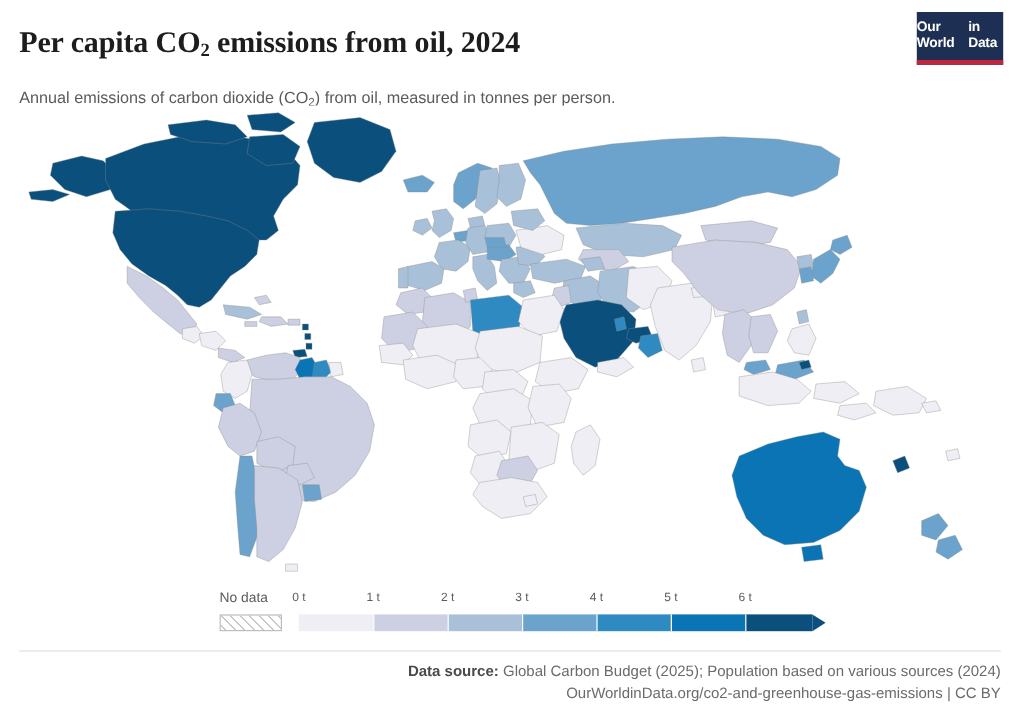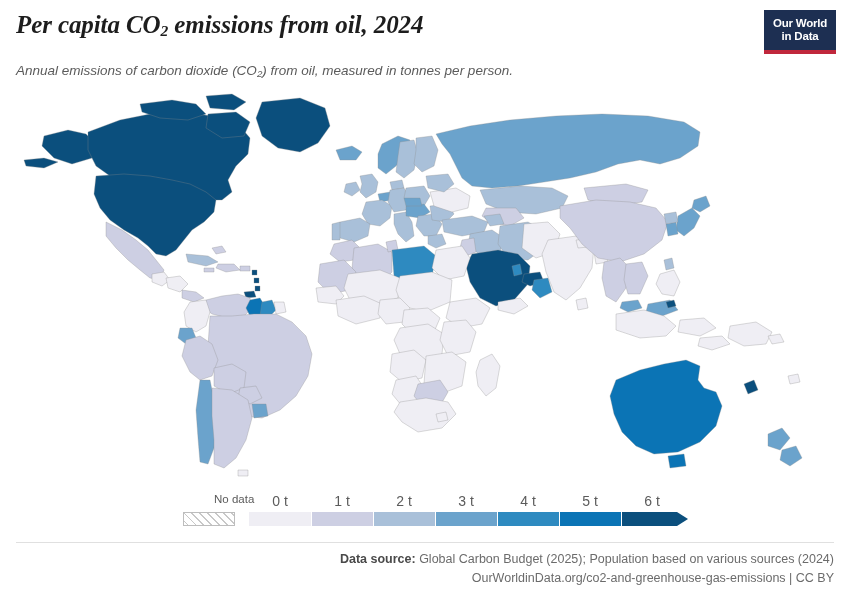--- a/index.html
+++ b/index.html
@@ -8,21 +8,21 @@
     background: #ffffff;
     overflow: hidden;
   }
   body {
     font-family: "Liberation Sans", sans-serif;
     color: #1d1d1d;
     position: relative;
   }
 
   
-  #header { position: absolute; left: 16px; top: 10px; right: 16px; font-style: italic; }
+  #header { position: absolute; left: 16px; top: 21px; right: 16px; }
 
   #chart-title {
     font-family: "Liberation Serif", serif;
     font-size: 25px;
     font-weight: 700;
     color: #1d1d1d;
     letter-spacing: -0.1px;
     line-height: 30px;
     margin: 0;
     white-space: nowrap;
@@ -38,21 +38,21 @@
   }
   #chart-subtitle sub { font-size: 0.72em; vertical-align: -0.2em; }
 
   
   #owid-logo {
     position: absolute; right: 14px; top: 10px;
     width: 72px; height: 44px;
     background: #1d2f52;
     border-bottom: 4px solid #c0273c;
     box-sizing: border-box;
-    display: flex; flex-direction: column;
+    display: flex; flex-direction: row;
     align-items: center; justify-content: center;
     padding-bottom: 1px;
   }
   #owid-logo span {
     color: #ffffff;
     font-size: 11.5px;
     font-weight: 700;
     line-height: 12.5px;
     letter-spacing: -0.2px;
     display: block;
@@ -67,24 +67,24 @@
   }
   #world-map { display: block; width: 850px; height: 395px; }
   #world-map path { stroke: #8c8c8c; stroke-width: 0.32; stroke-linejoin: round; }
 
   
   #legend {
     position: absolute;
     left: 183px; top: 493px;
     width: 500px; height: 42px;
   }
-  #legend-labels { position: relative; height: 16px; margin-left: 31px; }
+  #legend-labels { position: relative; height: 16px; }
   .legend-tick {
     position: absolute; top: 0;
-    font-size: 14px;
+    font-size: 10px;
     color: #5b5b5b;
     white-space: nowrap;
     transform: translateX(-50%);
   }
   #nodata-label {
     position: absolute; left: 0; top: 0;
     font-size: 11.5px; color: #5b5b5b; white-space: nowrap;
   }
   #legend-swatches { position: absolute; left: 0; top: 19px; height: 15px; width: 500px; }
   #nodata-swatch {

